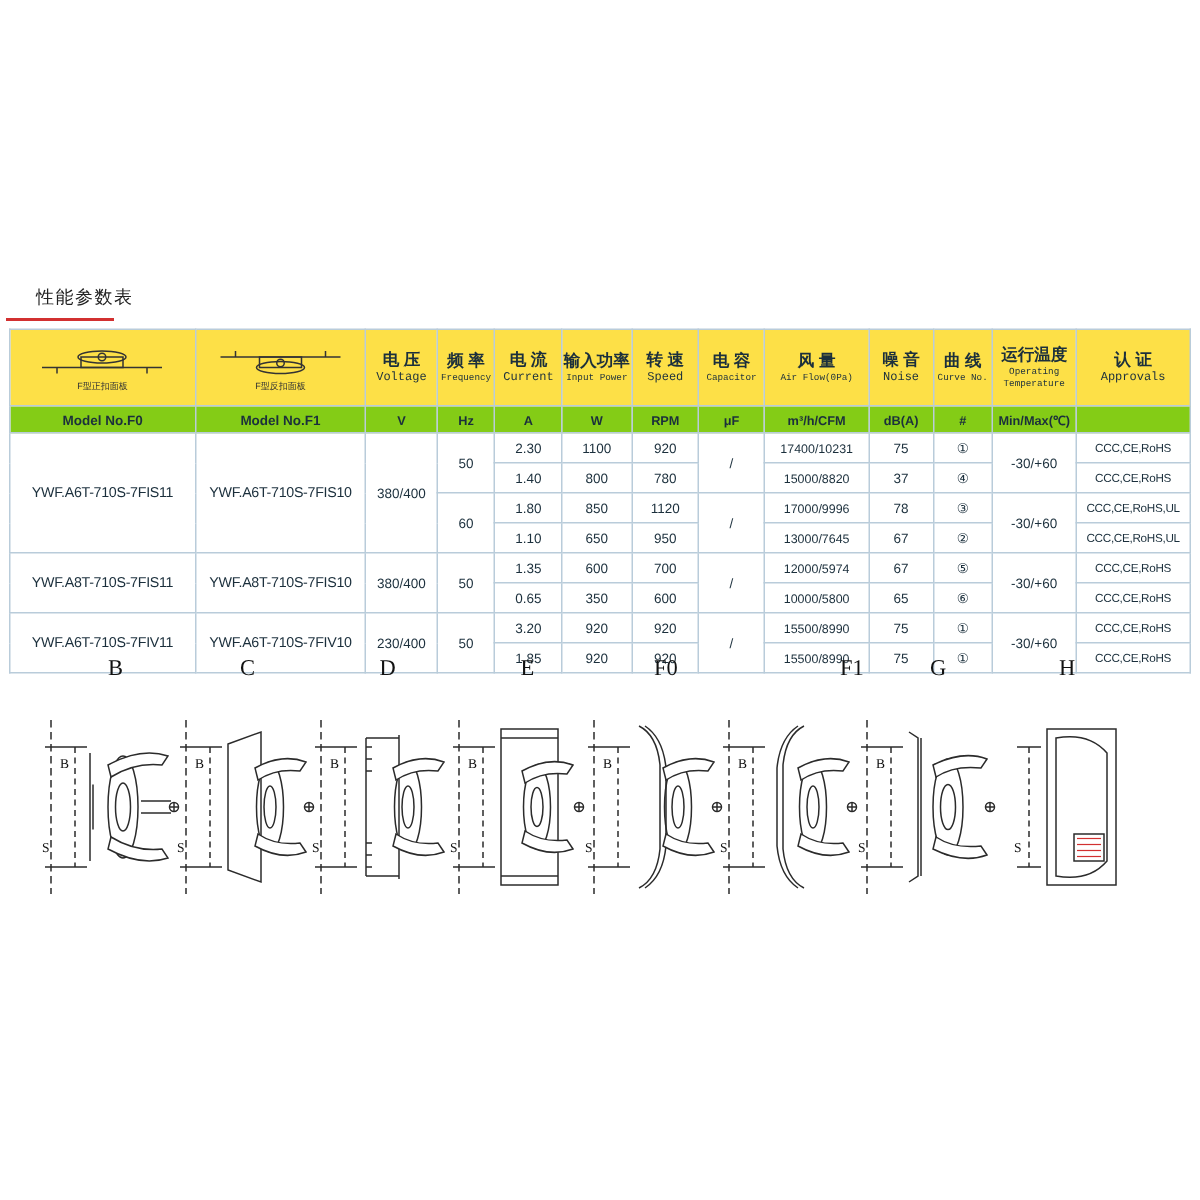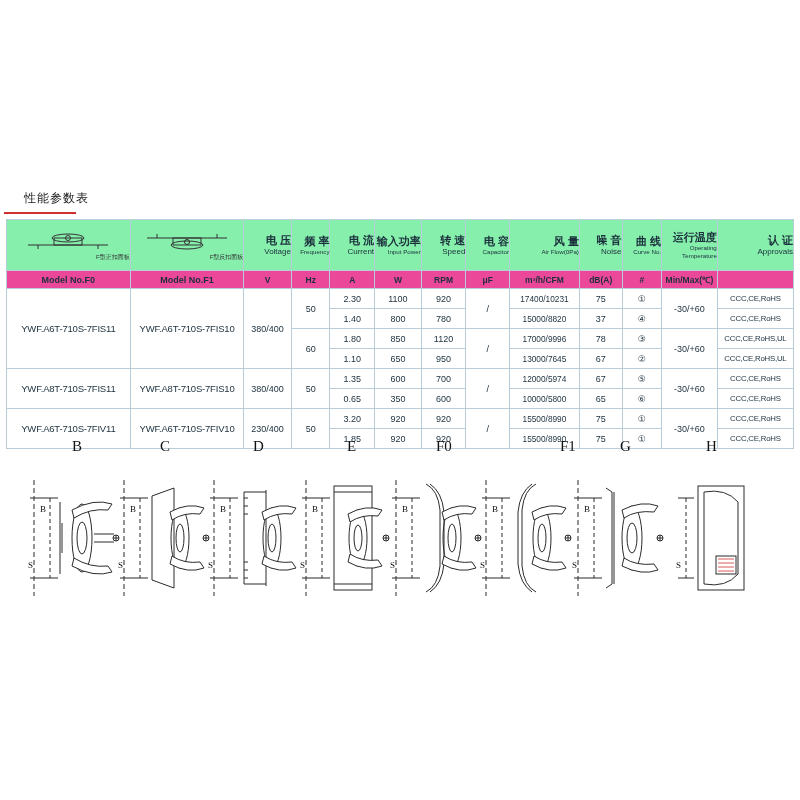--- a/index.html
+++ b/index.html
@@ -51,41 +51,41 @@
   }
   .spec-table td, .spec-table th {
     border: 1px solid #b9ccda;
     text-align: center;
     vertical-align: middle;
     padding: 0;
     color: #1b2f3c;
   }
   .hdr-icons td {
     height: 50px;
-    background: #86efac;
-    text-align: right;
+    background: #fde047;
   }
   .hdr-icons .cn {
     font-size: 11px;
     font-weight: bold;
     display: block;
     line-height: 13px;
   }
   .hdr-icons .en {
     font-size: 8px;
     display: block;
     line-height: 10px;
+    font-family: Liberation Mono, monospace;
   }
   .hdr-icons .en.small {
     font-size: 6.2px;
     line-height: 7.5px;
   }
   .hdr-units td {
     height: 17px;
-    background: #ec4899;
+    background: #84cc16;
     font-size: 8.5px;
     font-weight: bold;
   }
   .hdr-units td.model {
     font-weight: bold;
     font-size: 9px;
   }
   .body-row td {
     height: 19px;
     background: #ffffff;

